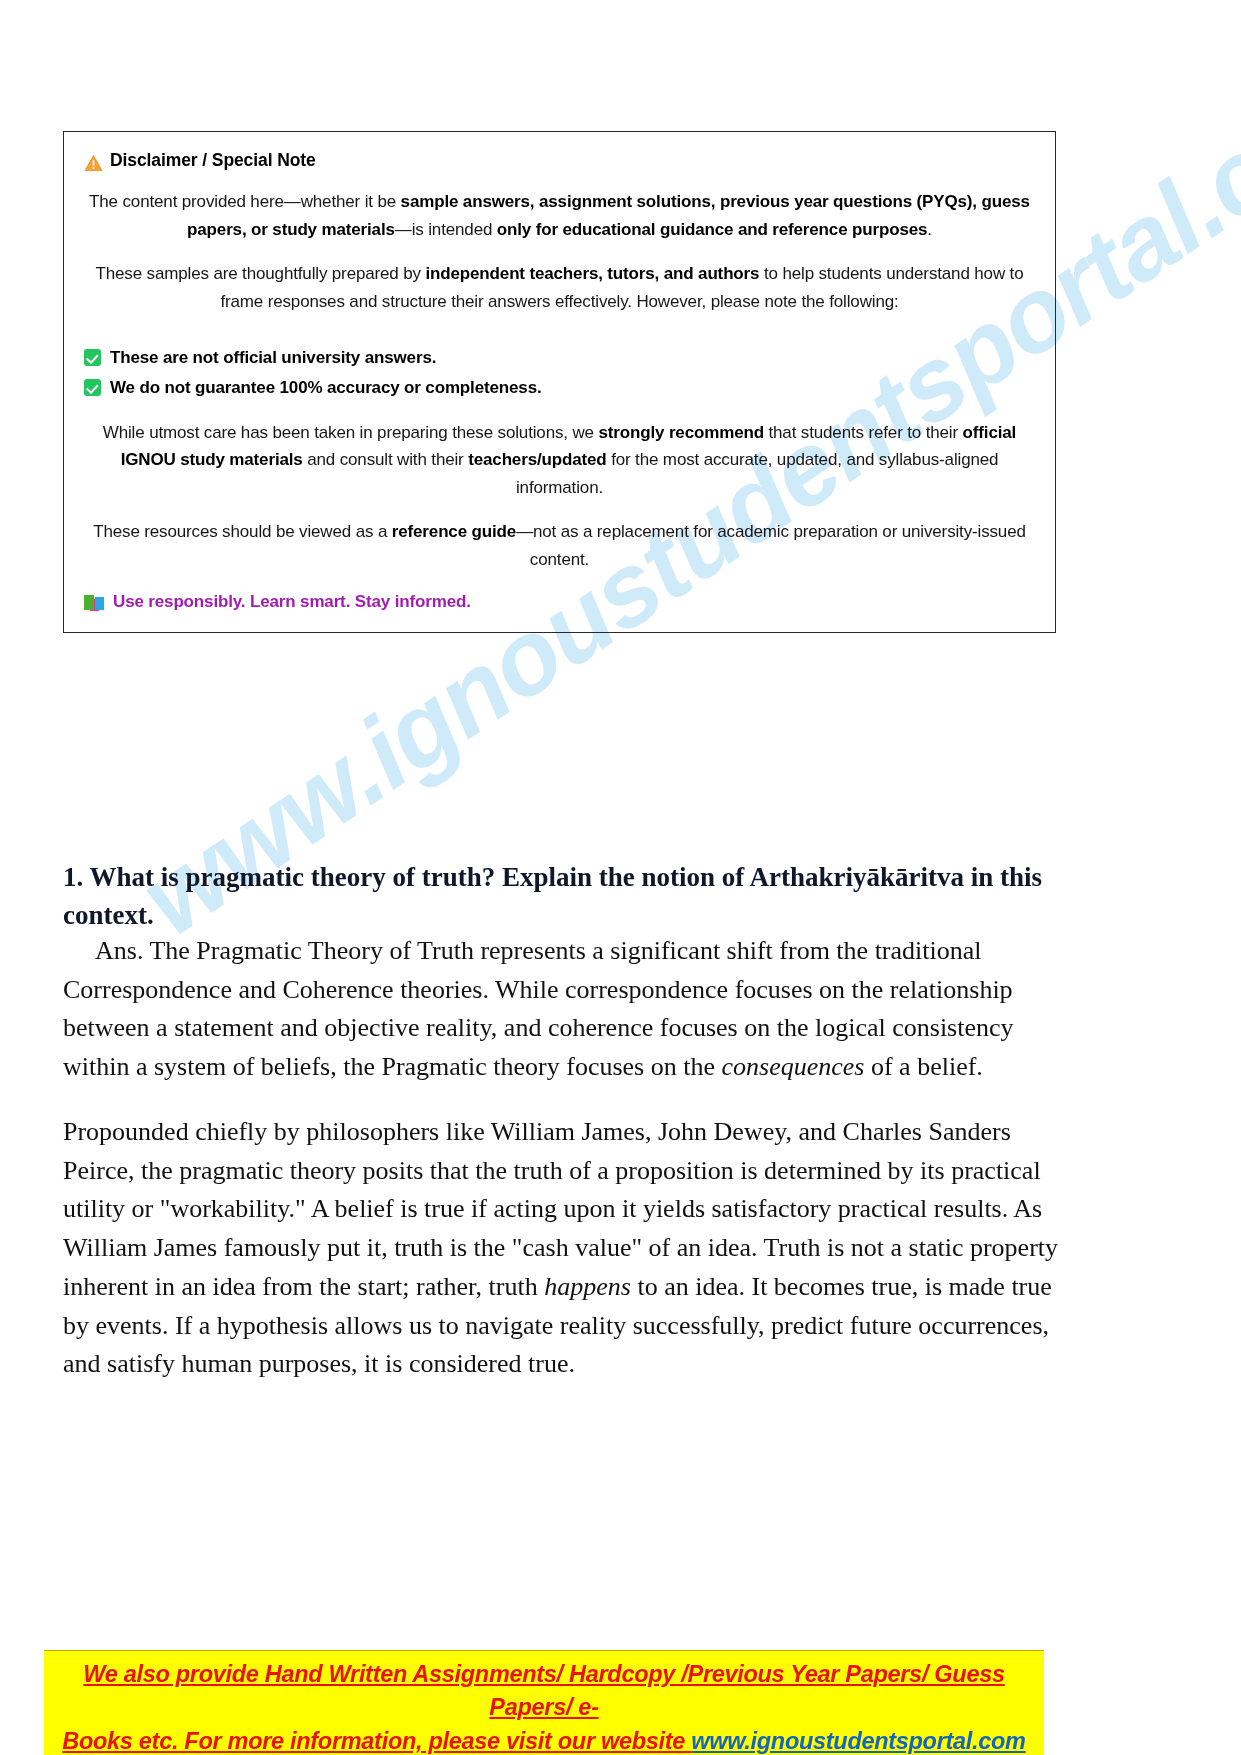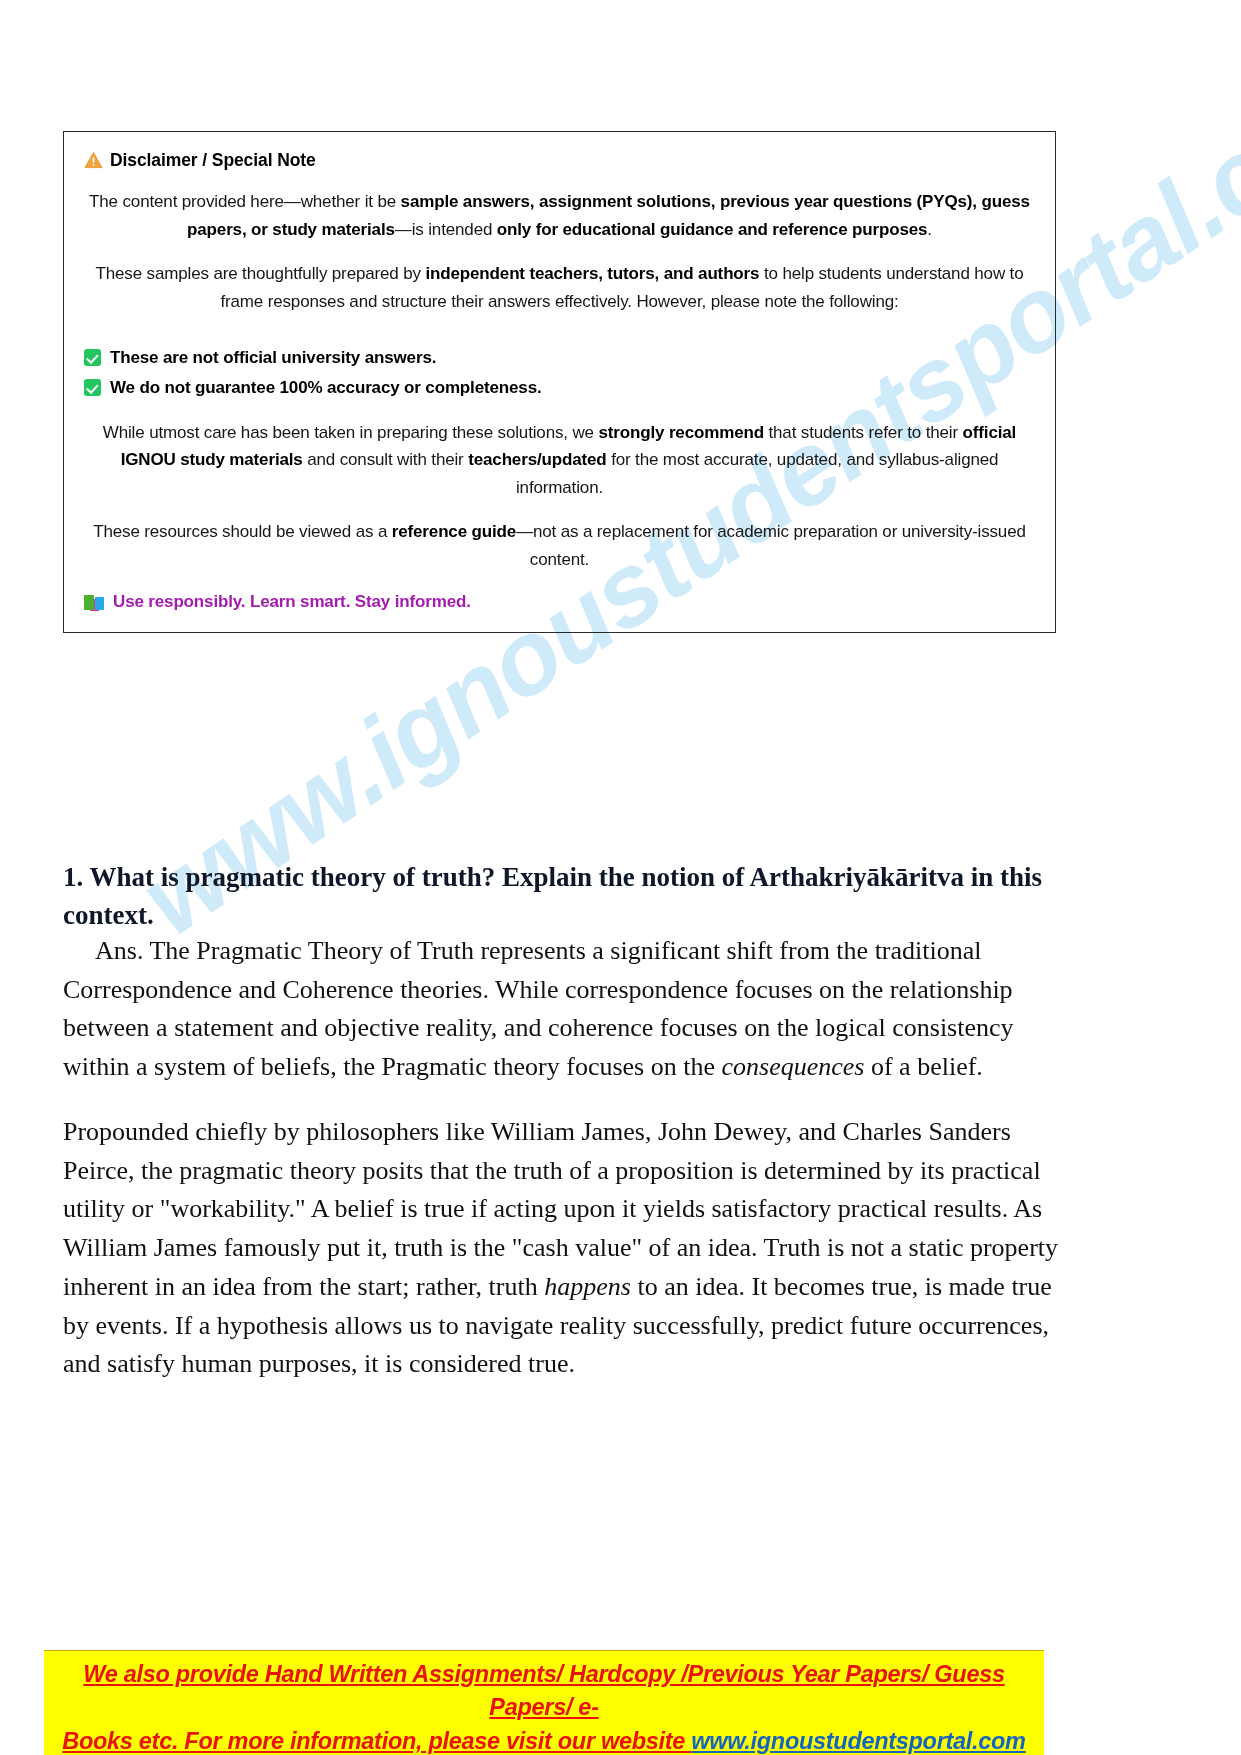--- a/index.html
+++ b/index.html
@@ -64,21 +64,21 @@
     background: transparent;
     padding: 18px 20px 20px 20px;
     font-family: "Liberation Sans", sans-serif;
   }
   .disclaimer-title {
     font-size: 17.5px;
     font-weight: 700;
     color: #000000;
     margin: 0 0 4px 0;
     display: flex;
-    align-items: flex-start;
+    align-items: flex-end;
     gap: 7px;
     letter-spacing: -0.1px;
   }
   .warn-icon {
     display: inline-block;
     width: 19px;
     height: 18px;
     position: relative;
     top: 1px;
     flex: 0 0 auto;

